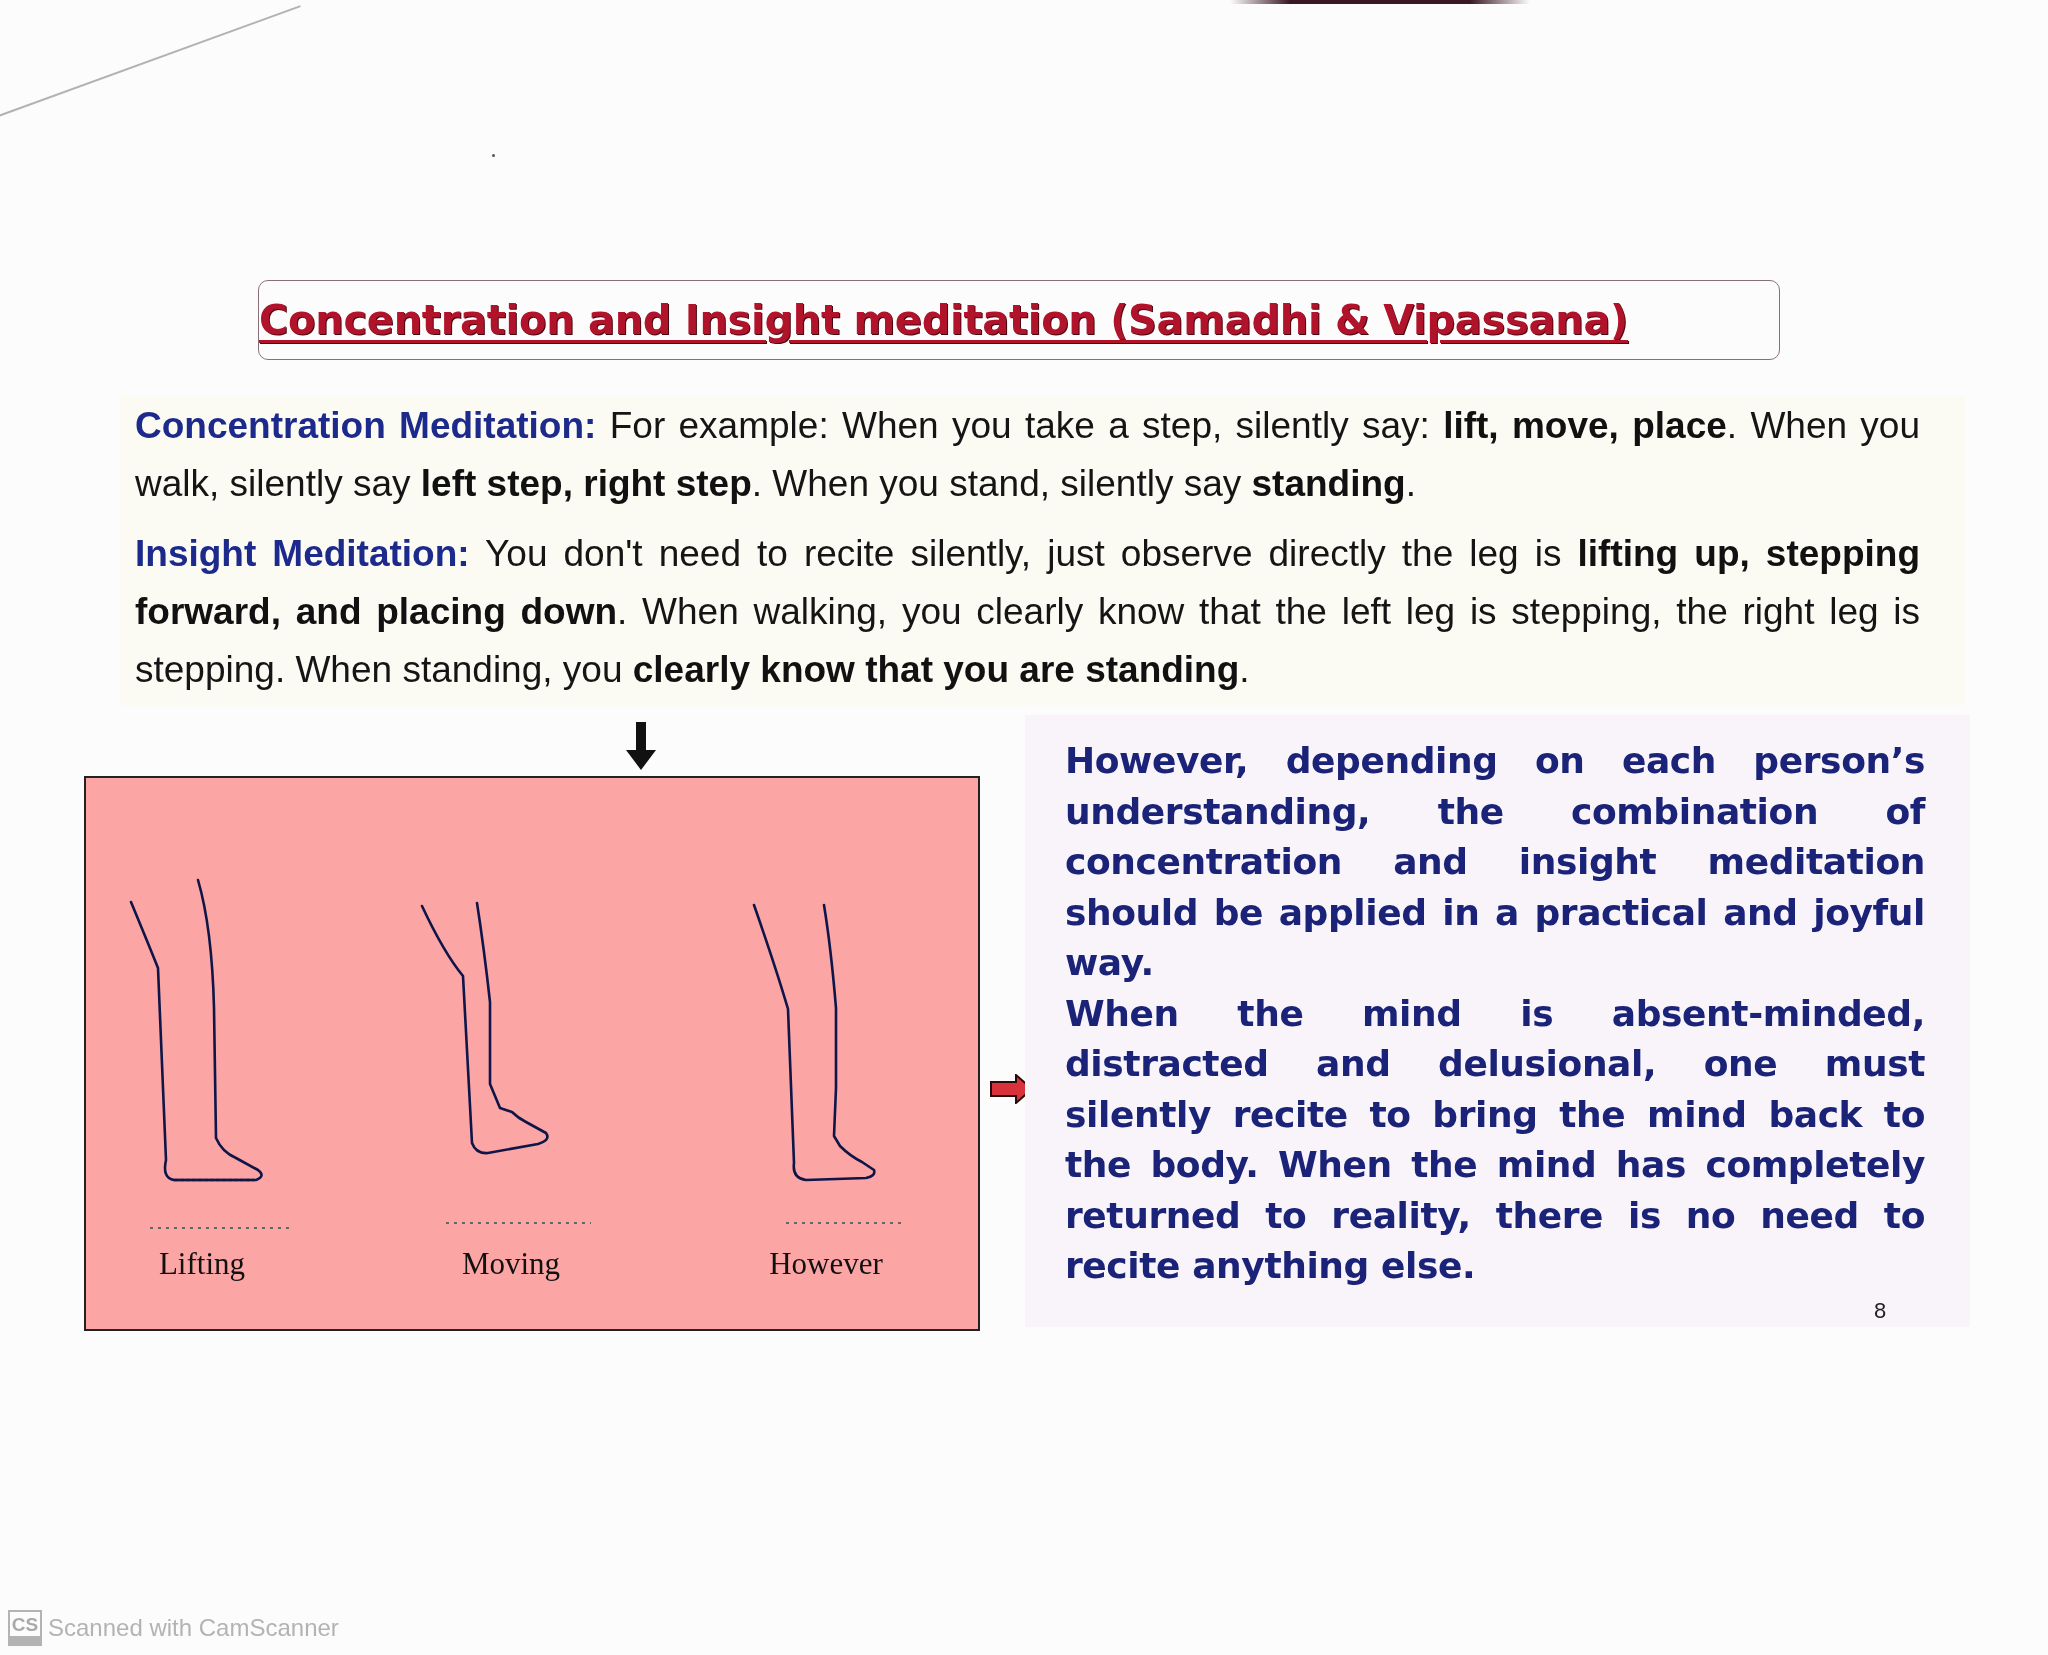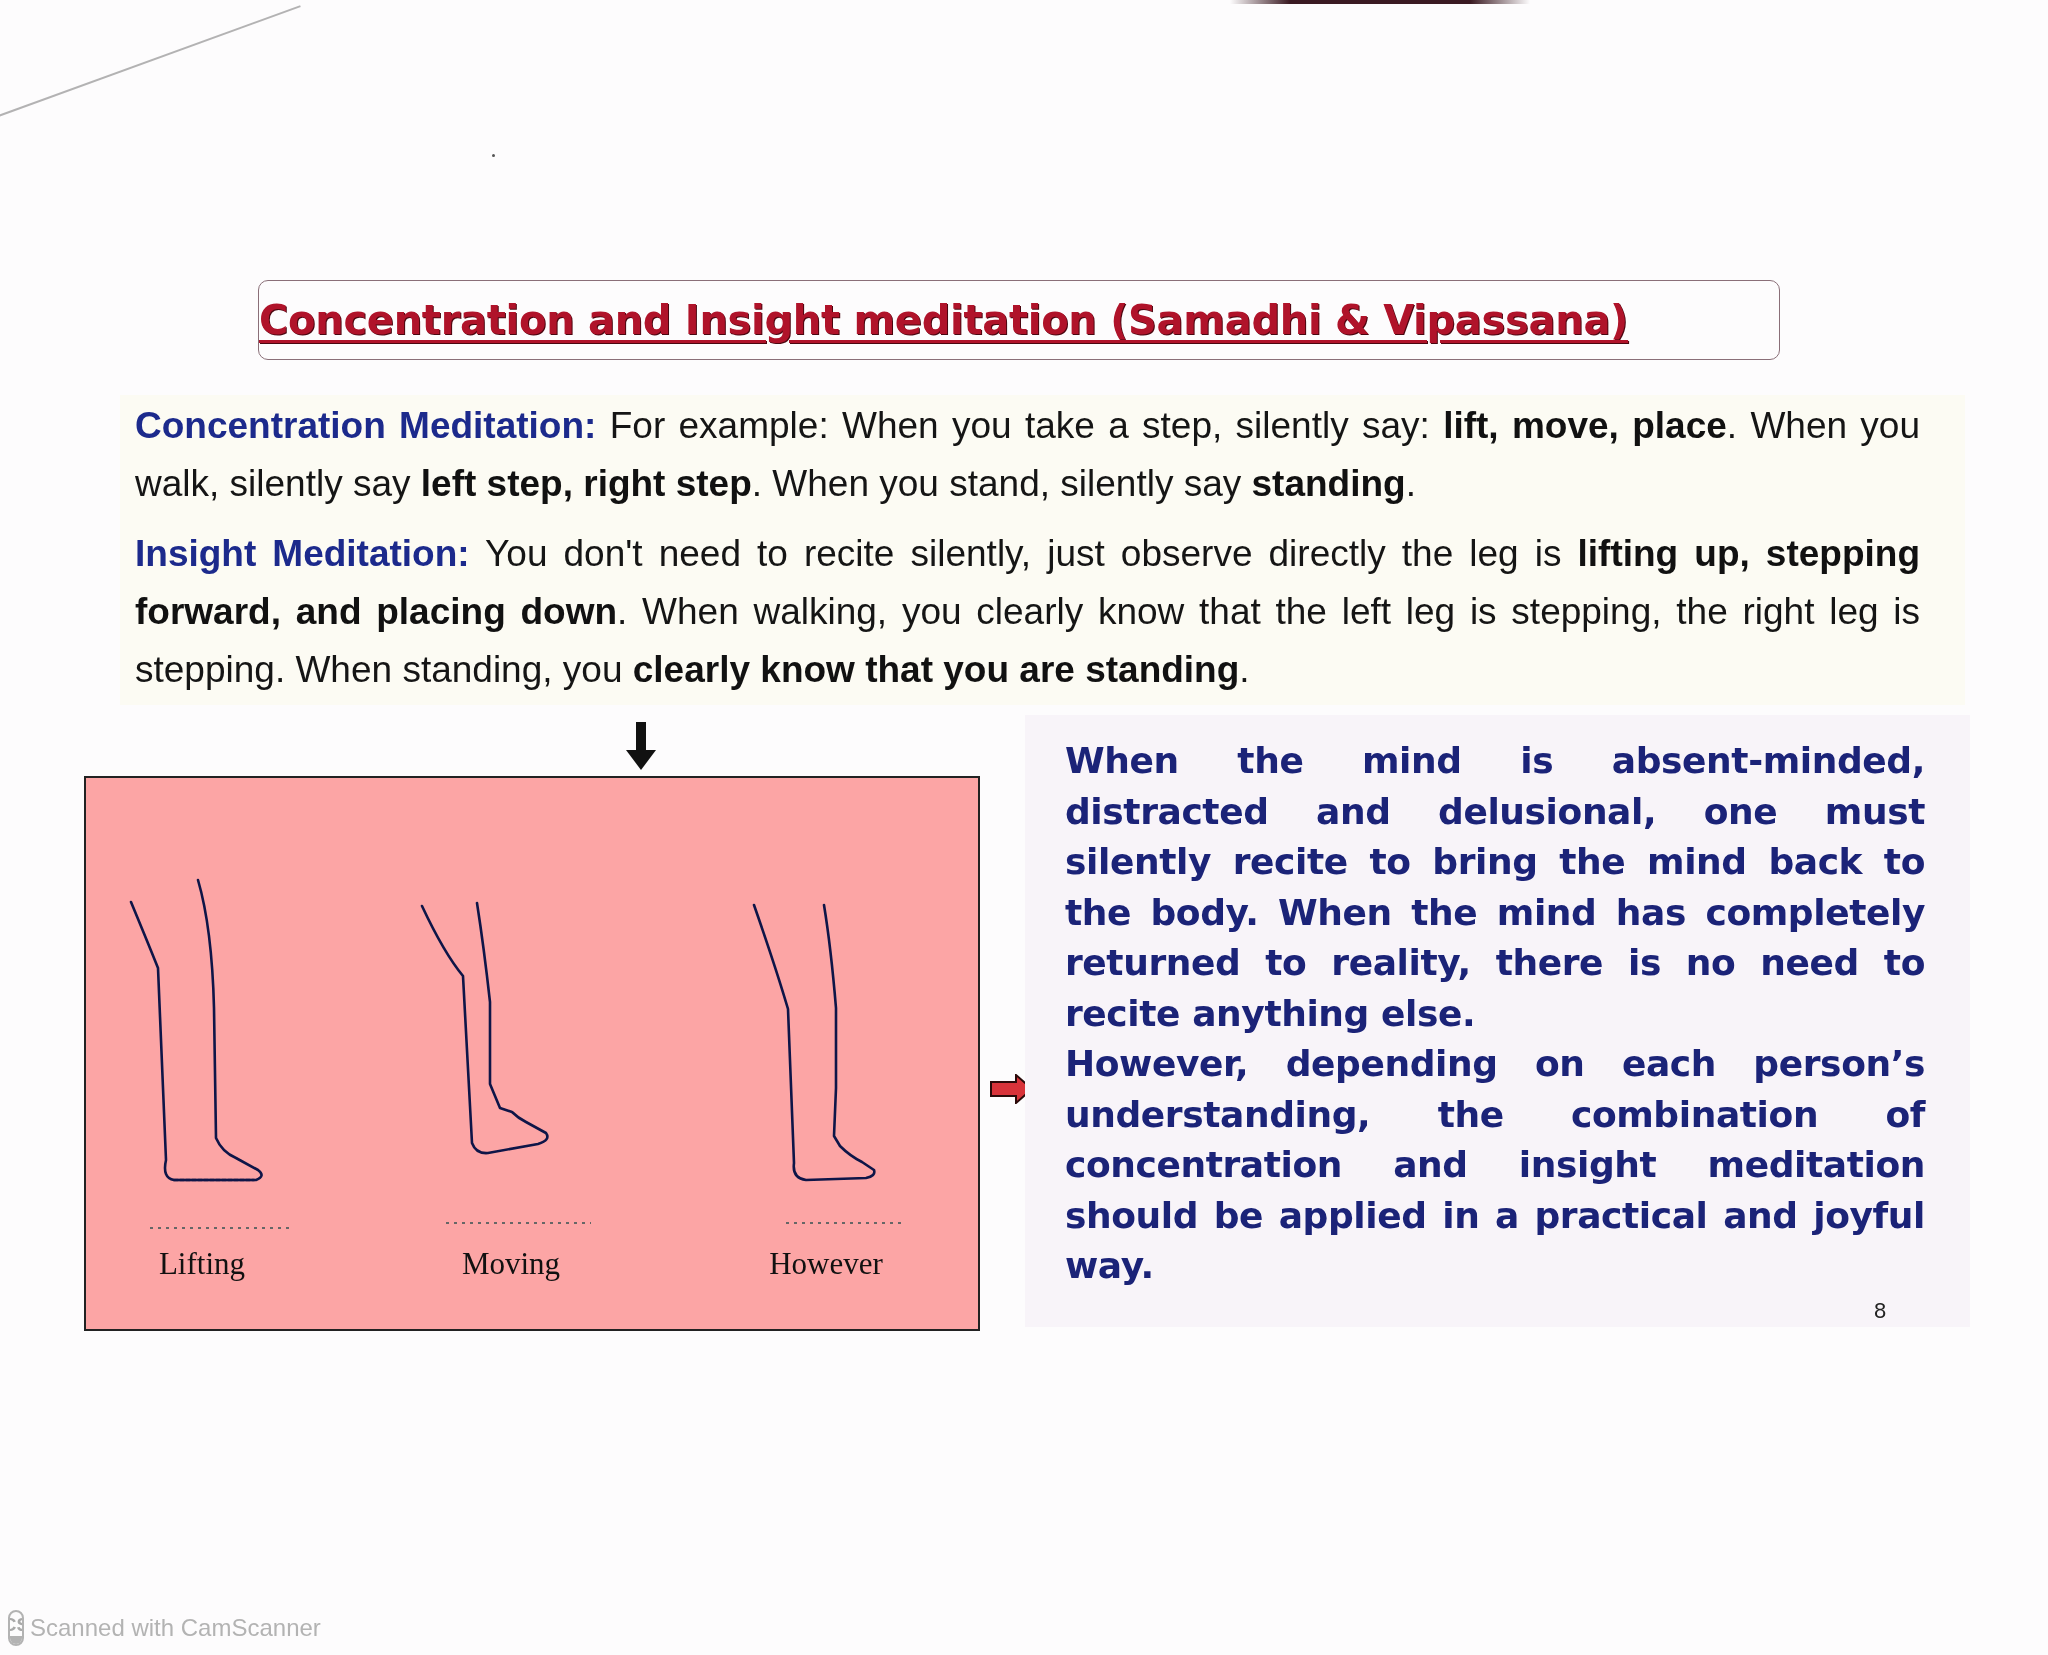--- a/index.html
+++ b/index.html
@@ -71,21 +71,21 @@
   .right-text p { margin:0; }
   .page-num {
     position:absolute; left:1874px; top:1298px; font-size:22px; color:#222;
   }
 
   .watermark {
     position:absolute; left:8px; top:1610px; display:flex; align-items:center; gap:6px;
     color:#b3b3b3; font-size:24px;
   }
   .cs-logo {
-    width:16px; height:36px; border:2px solid #b3b3b3; border-radius:8px; box-sizing:border-box;
+    width:34px; height:36px; border:2px solid #b3b3b3; border-radius:0; box-sizing:border-box;
     display:flex; align-items:flex-start; justify-content:center; font-weight:bold; font-size:19px;
     color:#a9a9a9; padding-top:2px; position:relative; overflow:hidden;
   }
   .cs-logo::after { content:""; position:absolute; left:0; right:0; bottom:0; height:8px; background:#b3b3b3; }
 </style>
 </head>
 <body>
 
 <div class="page-fold"></div>
 <div class="top-shadow"></div>
@@ -137,21 +137,21 @@
   <div class="fig-label" style="left:345px">Moving</div>
   <div class="fig-label" style="left:660px">However</div>
 </div>
 
 <svg class="red-arrow" viewBox="0 0 44 30">
   <polygon points="1,8 26,8 26,1 42,15 26,29 26,22 1,22" fill="#d8333a" stroke="#2a0a0a" stroke-width="2"></polygon>
 </svg>
 
 <div class="right-panel"></div>
 <div class="right-text">
+  <p>However, depending on each person’s understanding, the combination of concentration and insight meditation should be applied in a practical and joyful way.</p>
   <p>When the mind is absent-minded, distracted and delusional, one must silently recite to bring the mind back to the body. When the mind has completely returned to reality, there is no need to recite anything else.</p>
-  <p>However, depending on each person’s understanding, the combination of concentration and insight meditation should be applied in a practical and joyful way.</p>
 </div>
 <div class="page-num">8</div>
 
 <div class="watermark">
   <div class="cs-logo">CS</div>
   <span>Scanned with CamScanner</span>
 </div>
 
 </body></html>

